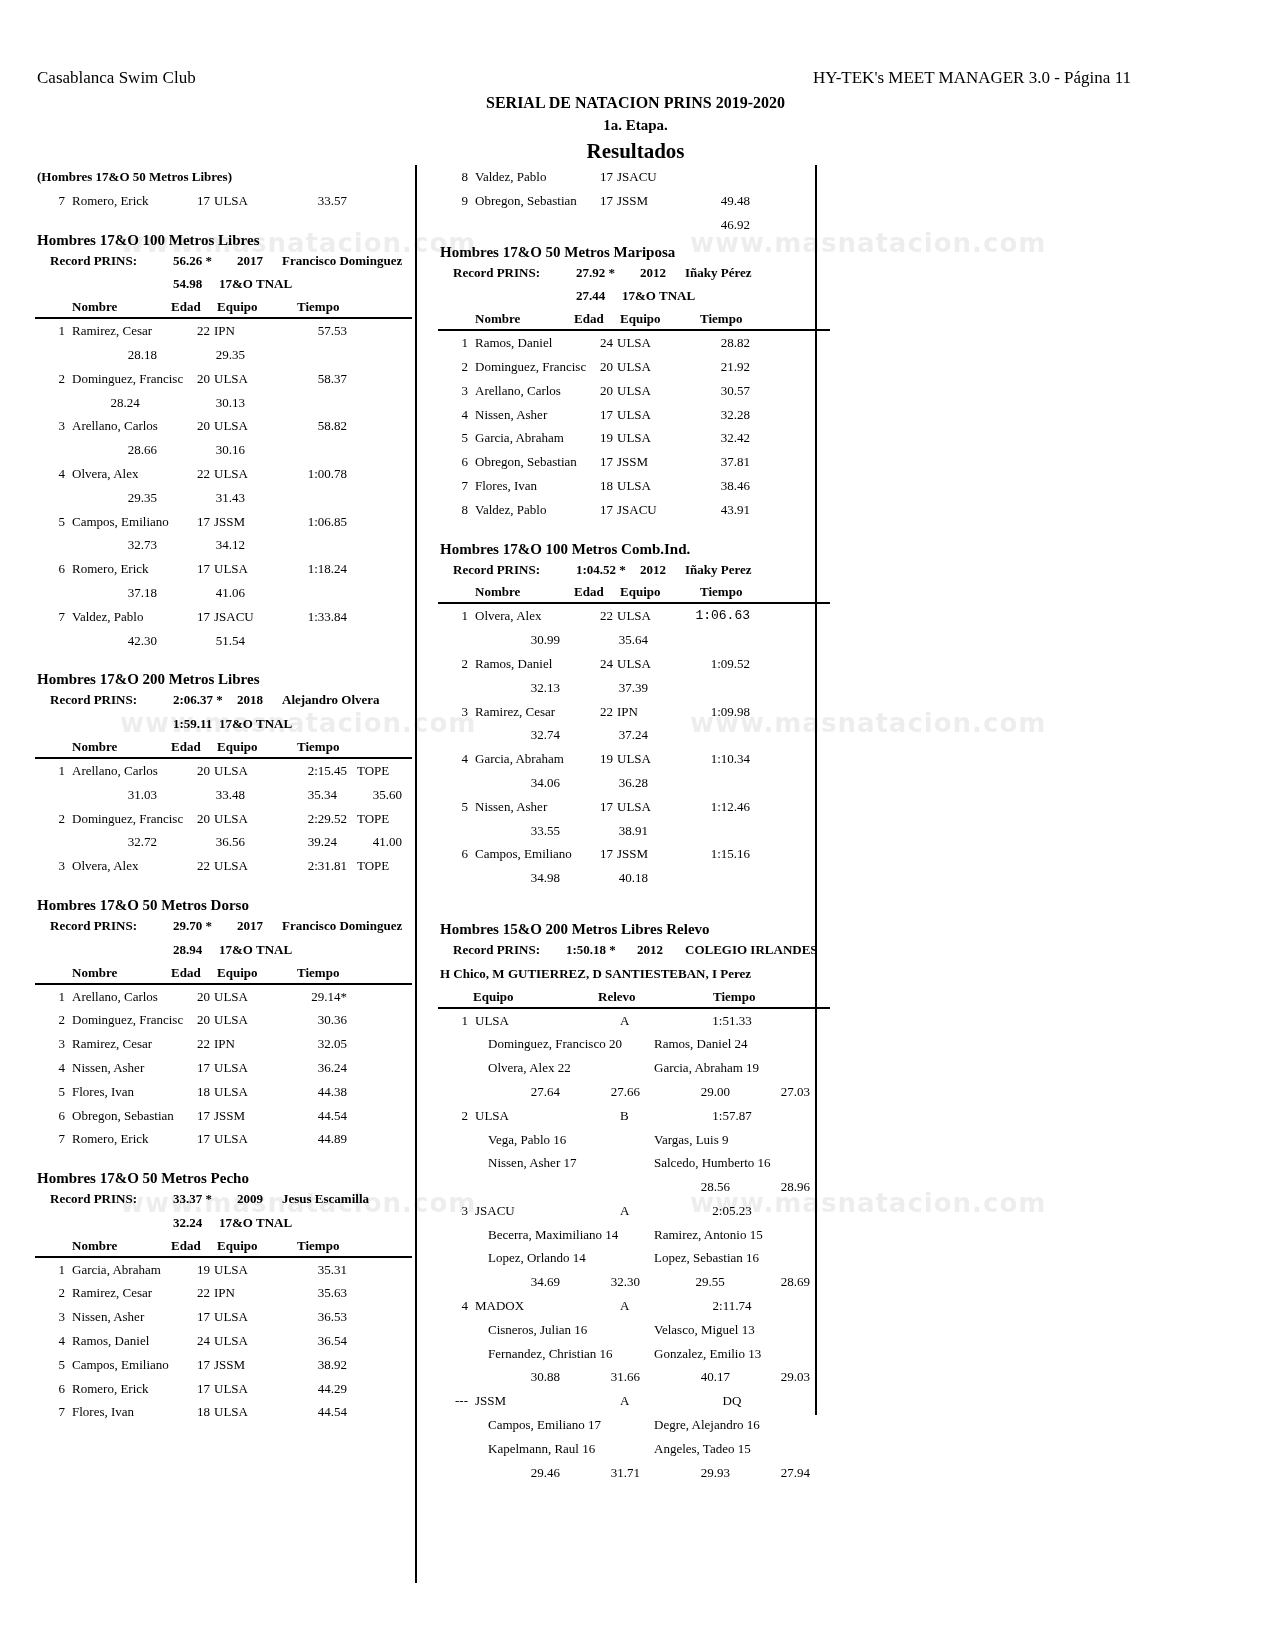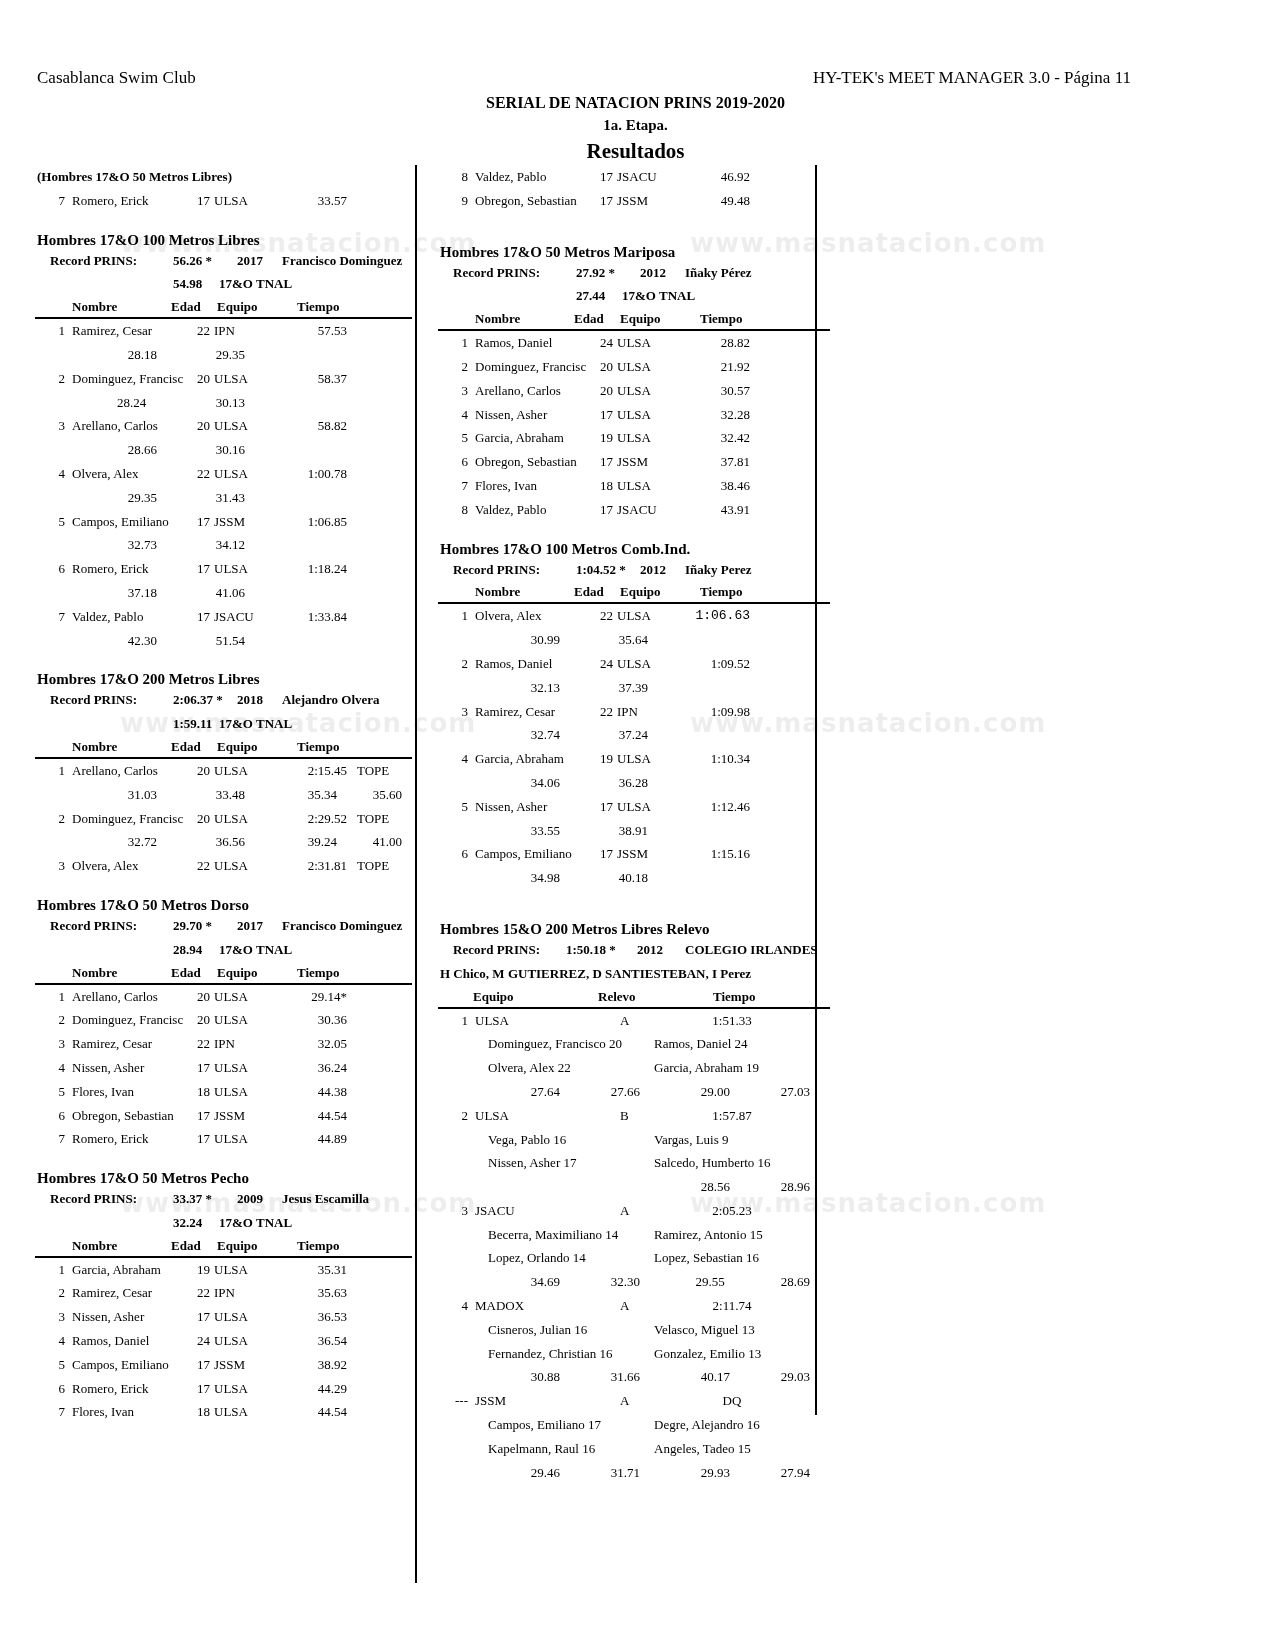--- a/index.html
+++ b/index.html
@@ -86,21 +86,21 @@
       <span style="left:168px;width:40px;text-align:right;">29.35</span>
     </div>
     <div class="line">
       <span style="left:0px;width:28px;text-align:right;">2</span>
       <span style="left:35px;">Dominguez, Francisc</span>
       <span style="left:160px;">20</span>
       <span style="left:177px;">ULSA</span>
       <span style="left:250px;width:60px;text-align:right;">58.37</span>
     </div>
     <div class="line">
-      <span style="left:80px;width:40px;text-align:left;">28.24</span>
+      <span style="left:68px;width:40px;text-align:center;">28.24</span>
       <span style="left:168px;width:40px;text-align:right;">30.13</span>
     </div>
     <div class="line">
       <span style="left:0px;width:28px;text-align:right;">3</span>
       <span style="left:35px;">Arellano, Carlos</span>
       <span style="left:160px;">20</span>
       <span style="left:177px;">ULSA</span>
       <span style="left:250px;width:60px;text-align:right;">58.82</span>
     </div>
     <div class="line">
@@ -347,21 +347,21 @@
     </div>
     <div class="gap"></div>
   </div>
 
 <div class="col col-right" id="right-col">
     <div class="line">
       <span style="left:0px;width:28px;text-align:right;">8</span>
       <span style="left:35px;">Valdez, Pablo</span>
       <span style="left:160px;">17</span>
       <span style="left:177px;">JSACU</span>
-      <span style="left:250px;width:60px;text-align:right;">46.92</span>
+      <span style="left:250px;width:60px;text-align:right;margin-top:48px;">46.92</span>
     </div>
     <div class="line">
       <span style="left:0px;width:28px;text-align:right;">9</span>
       <span style="left:35px;">Obregon, Sebastian</span>
       <span style="left:160px;">17</span>
       <span style="left:177px;">JSSM</span>
       <span style="left:250px;width:60px;text-align:right;">49.48</span>
     </div>
     <div class="gap"></div>
     <div class="gap"></div>

